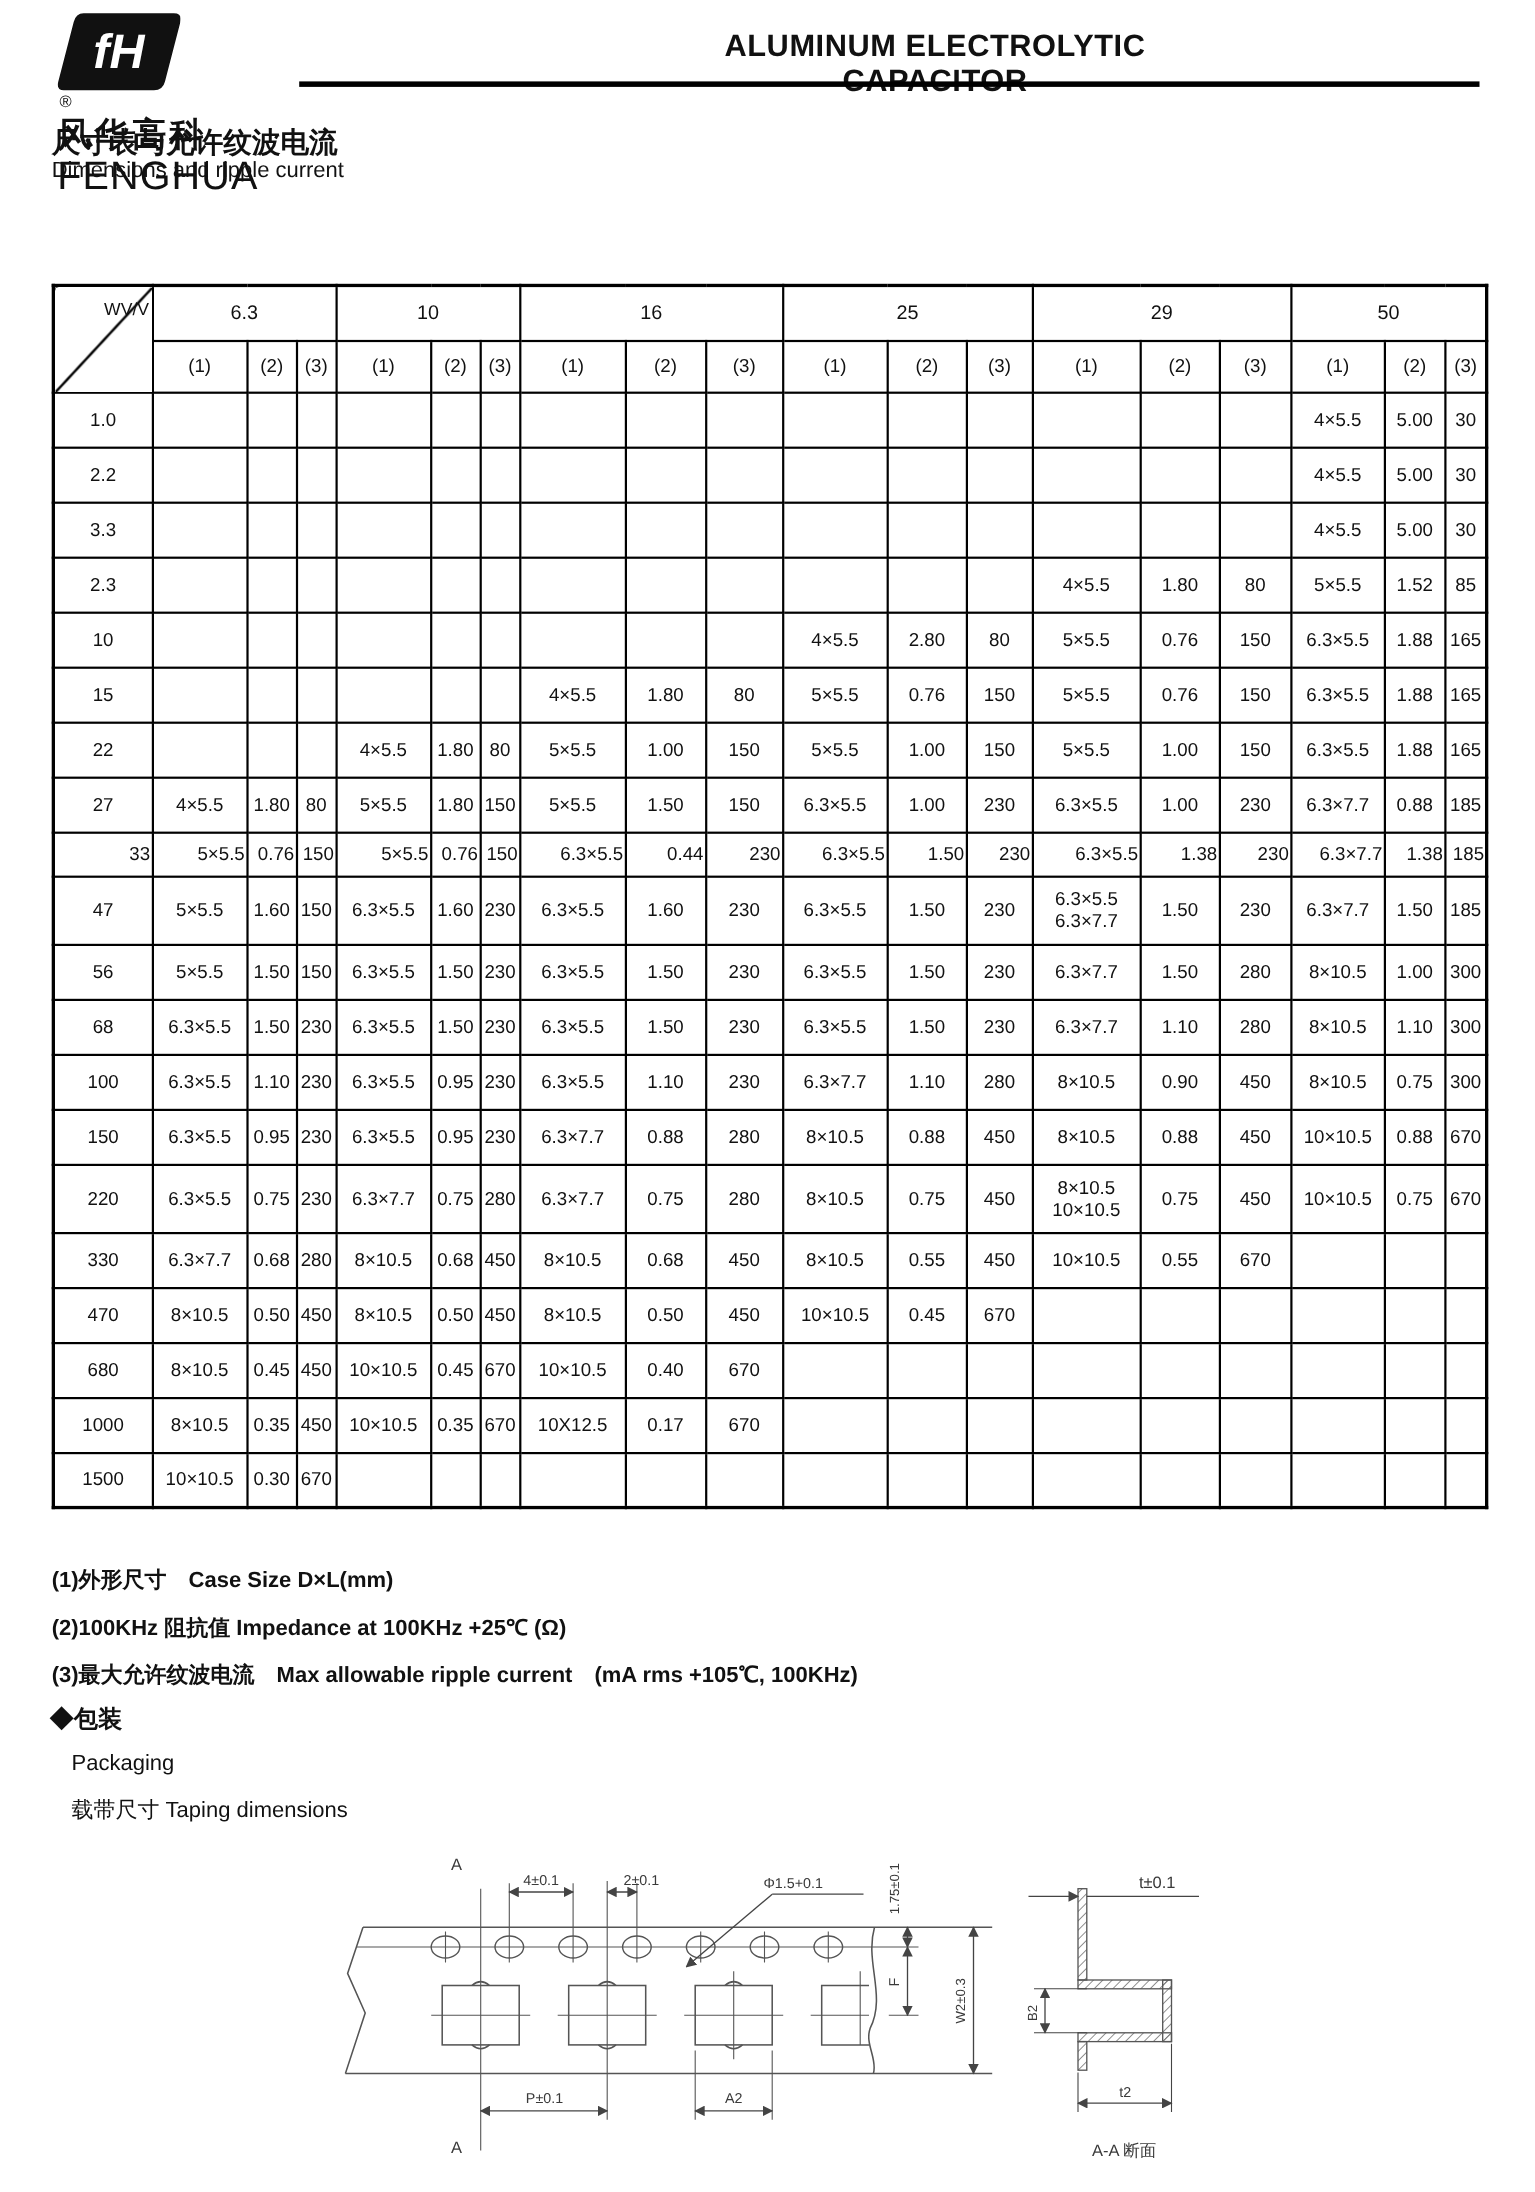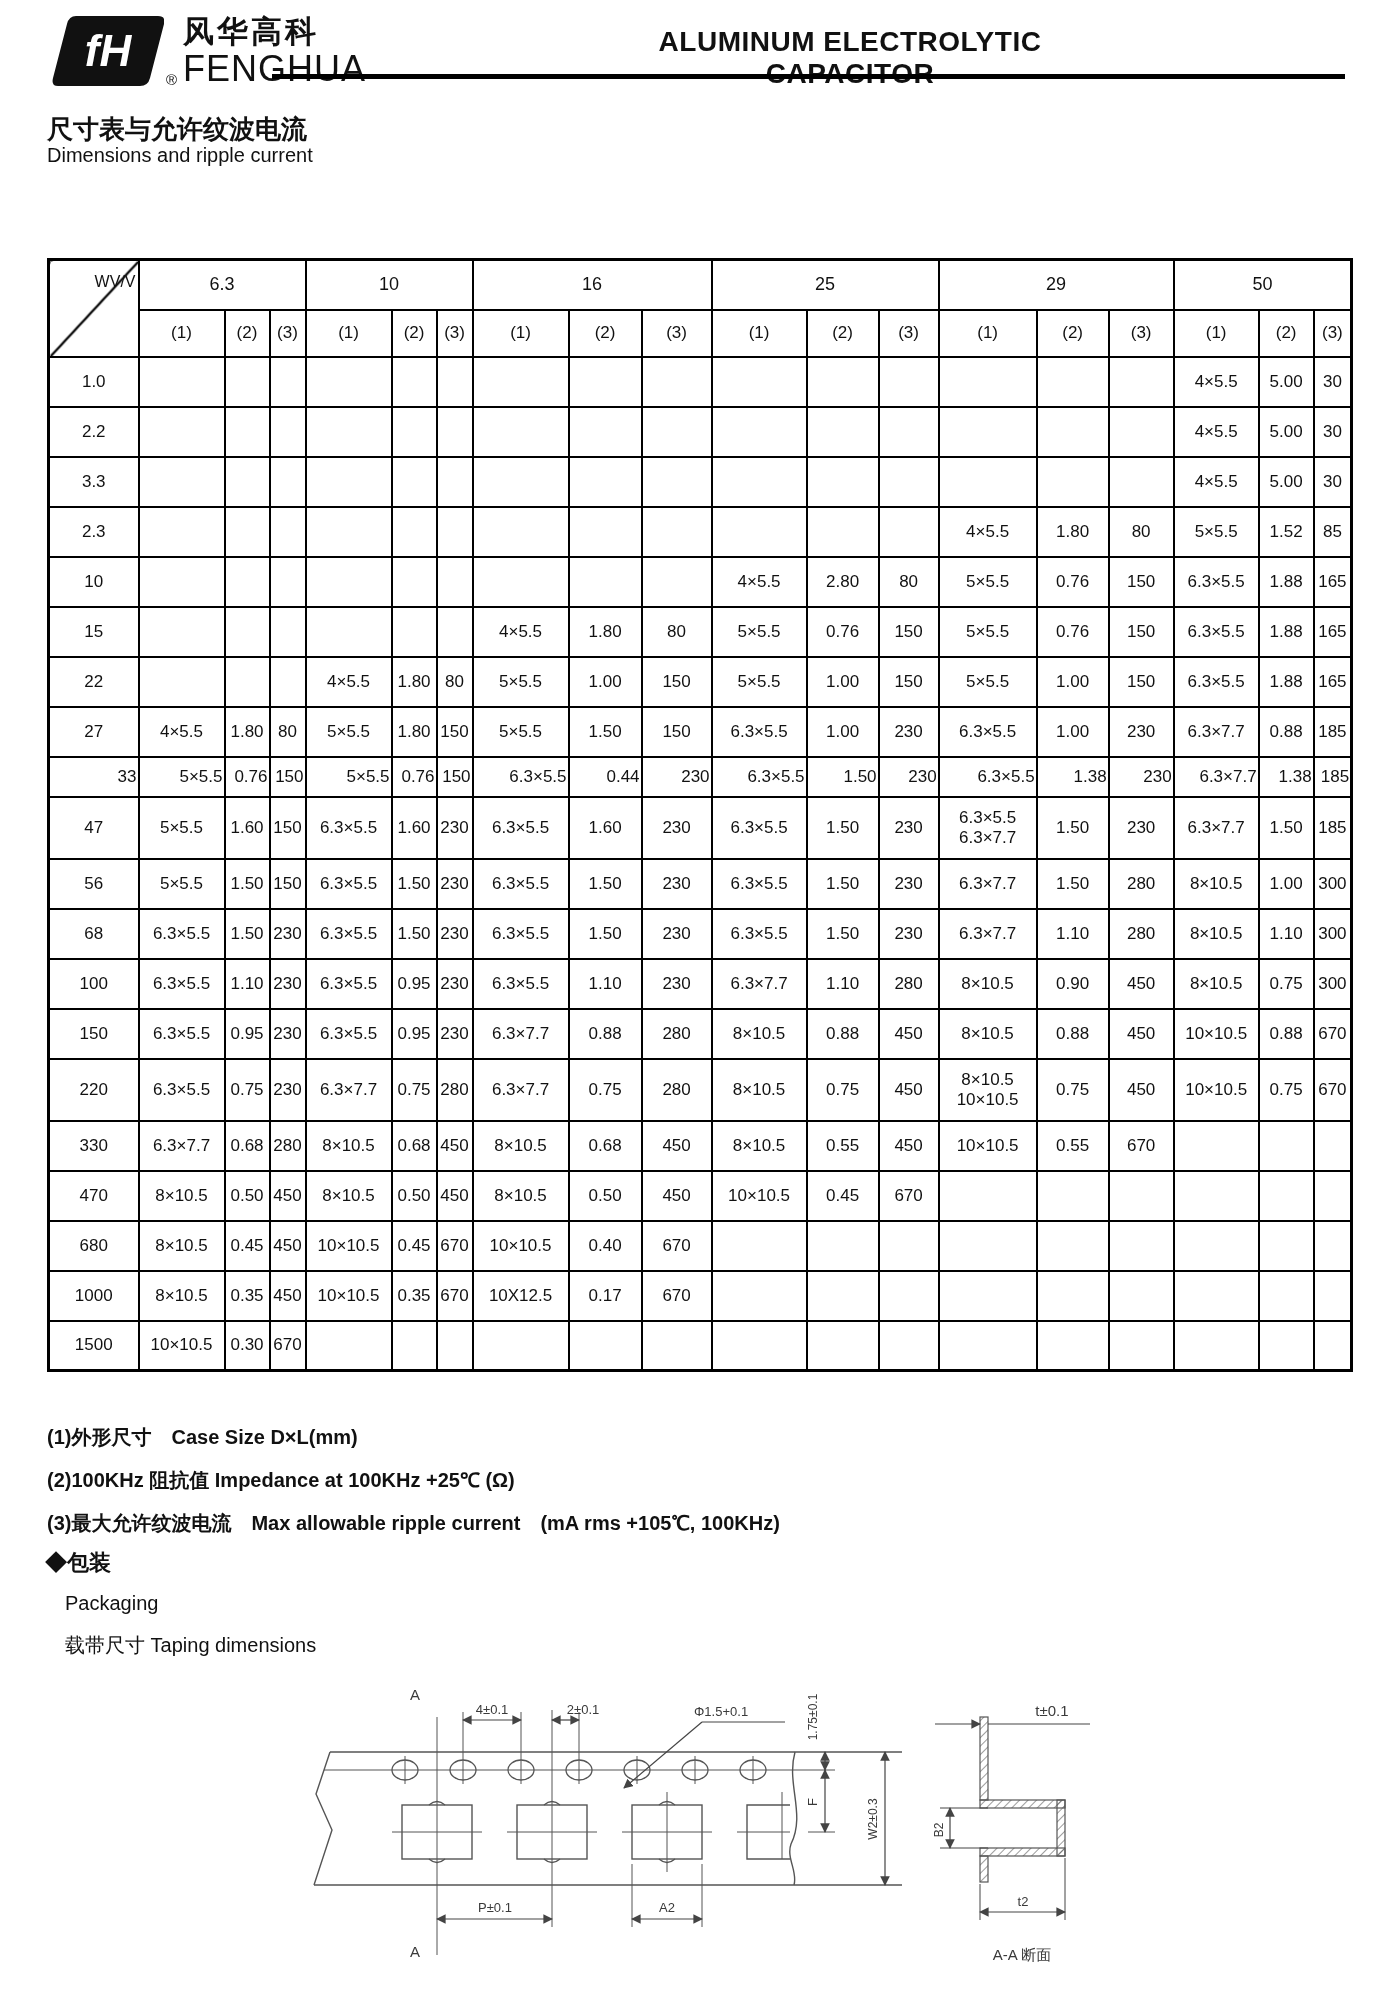--- a/index.html
+++ b/index.html
@@ -1,20 +1,20 @@
 <!DOCTYPE html>
 <html><head>
 <meta charset="utf-8">
 <style>
   * { box-sizing: border-box; margin: 0; padding: 0; }
   body { background: #ffffff; font-family: "Liberation Sans", sans-serif; color: #111; }
   .page { position: relative; width: 1395px; height: 1993px; background: #fff; overflow: hidden; }
 
   
-  .logo-wrap { position: absolute; left: 52px; top: 10px; display: flex; align-items: flex-end; }
+  .logo-wrap { position: absolute; left: 52px; top: 10px; display: flex; align-items: flex-start; flex-direction: column; }
   .logo-mark { width: 112px; height: 74px; }
   .reg-mark { font-size: 15px; margin: 0 6px 0 2px; }
   .brand-col { margin-top: 6px; }
   .brand-cn { font-size: 31px; font-weight: bold; letter-spacing: 3px; line-height: 1.05; }
   .brand-en { font-size: 36px; font-weight: 400; letter-spacing: 1px; line-height: 1.1; }
   .page-title { position: absolute; left: 600px; top: 26px; width: 500px; text-align: center;
                 font-size: 28px; font-weight: bold; letter-spacing: 0.5px; }
   .header-rule { position: absolute; left: 272px; top: 74px; width: 1073px; height: 5px; background: #000; }
 
   

